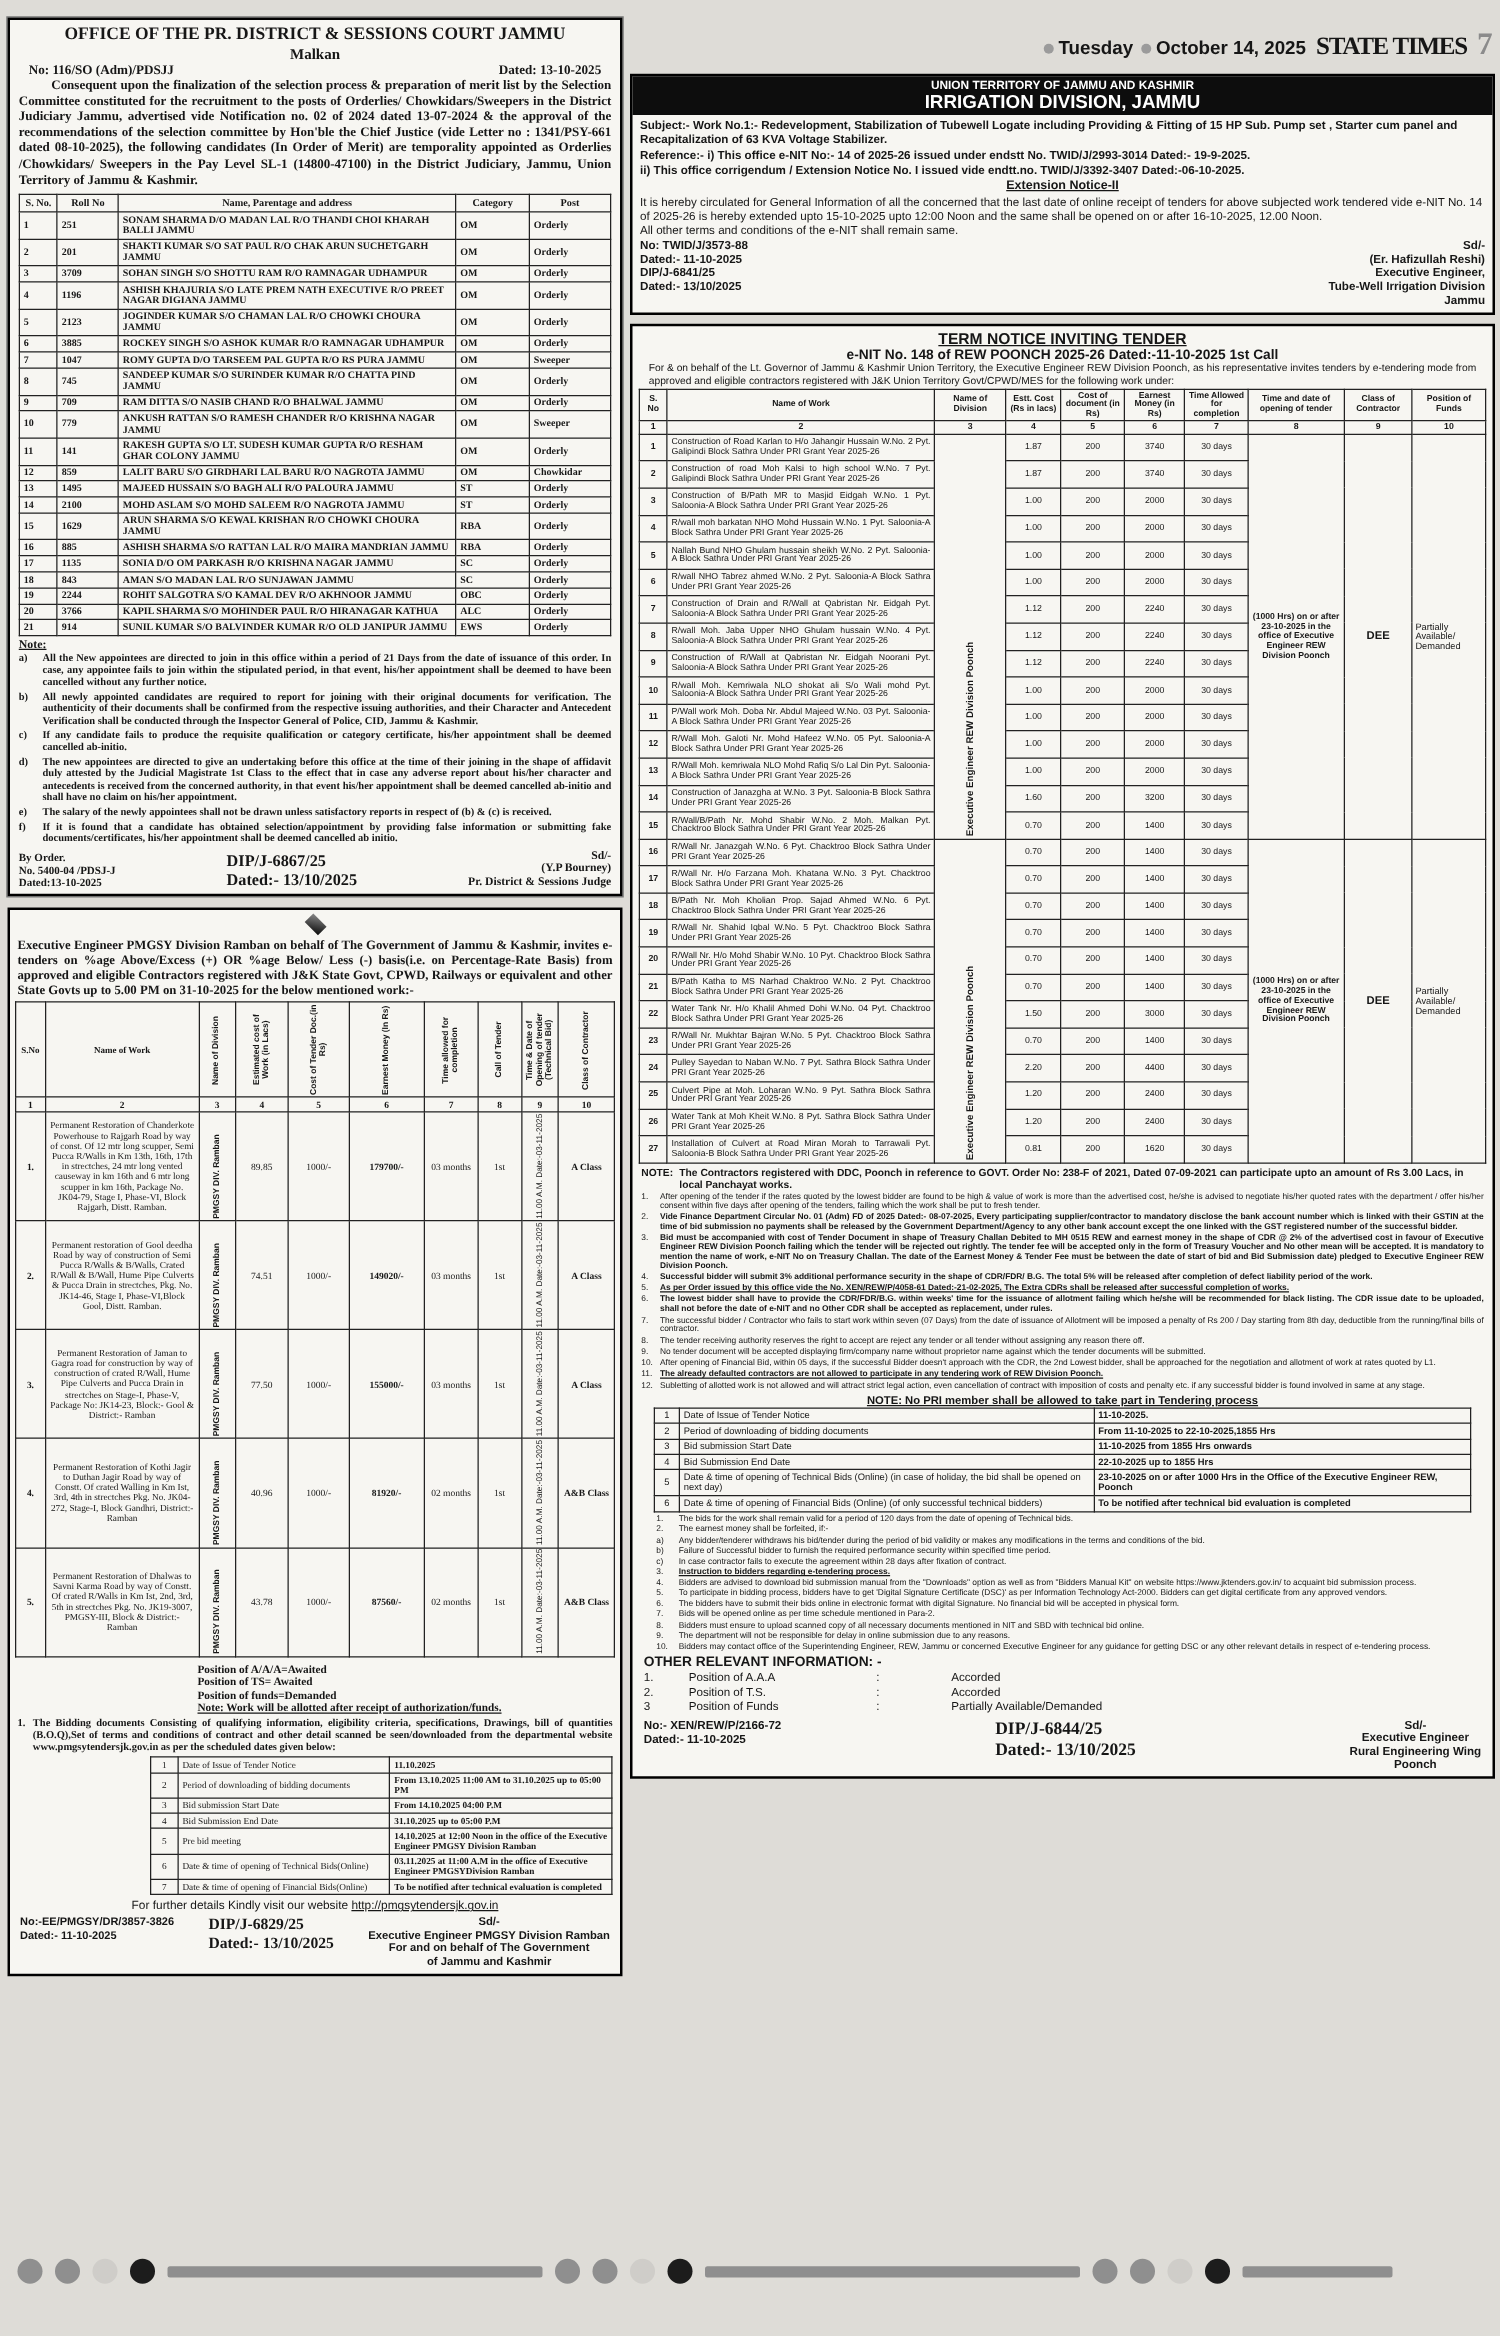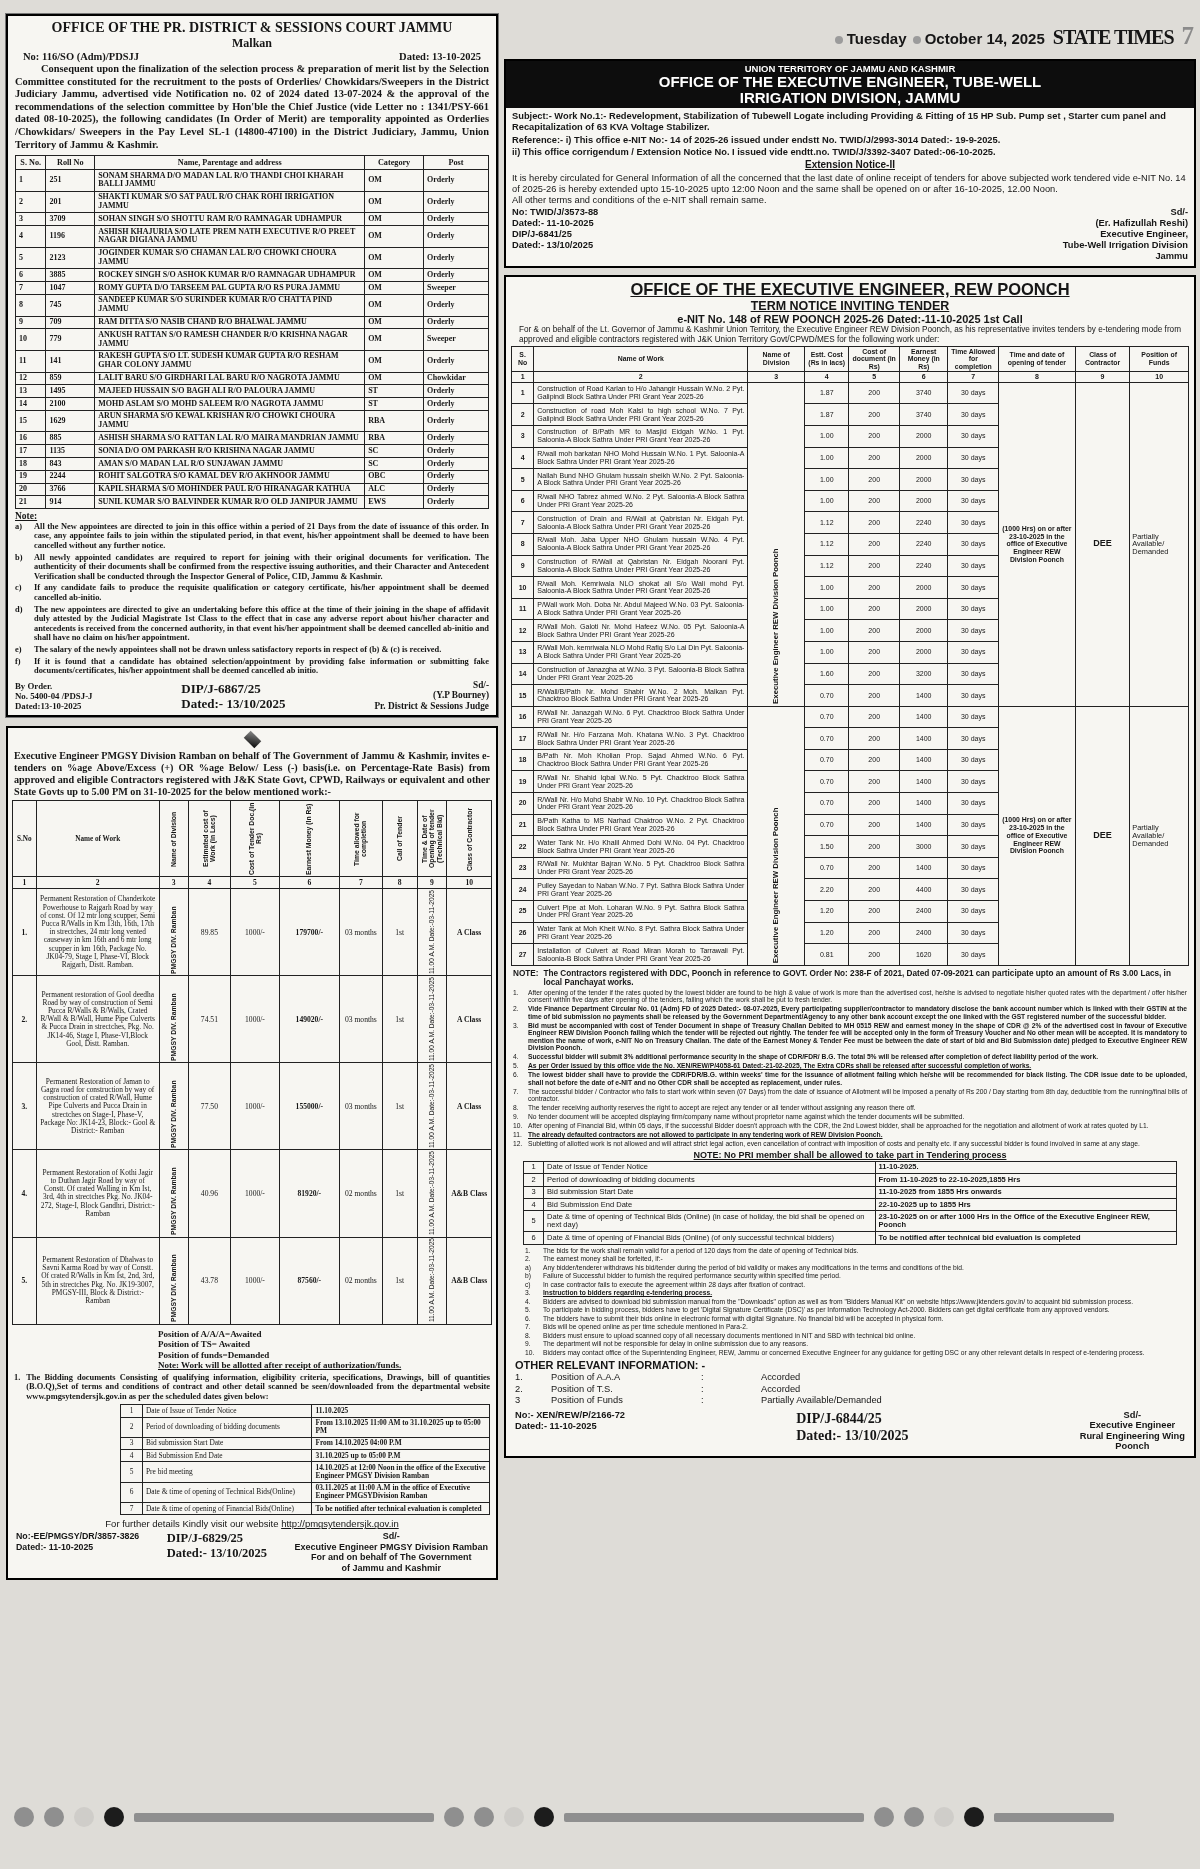--- a/index.html
+++ b/index.html
@@ -146,21 +146,21 @@
           <tr>
             <td>1</td>
             <td>251</td>
             <td>SONAM SHARMA D/O MADAN LAL R/O THANDI CHOI KHARAH BALLI JAMMU</td>
             <td>OM</td>
             <td>Orderly</td>
           </tr>
           <tr>
             <td>2</td>
             <td>201</td>
-            <td>SHAKTI KUMAR S/O SAT PAUL R/O CHAK ROHI IRRIGATION JAMMU</td>
+            <td>SHAKTI KUMAR S/O SAT PAUL R/O CHAK ARUN SUCHETGARH JAMMU</td>
             <td>OM</td>
             <td>Orderly</td>
           </tr>
           <tr>
             <td>3</td>
             <td>3709</td>
             <td>SOHAN SINGH S/O SHOTTU RAM R/O RAMNAGAR UDHAMPUR</td>
             <td>OM</td>
             <td>Orderly</td>
           </tr>
@@ -530,21 +530,20 @@
       <span class="bullet"></span><span>Tuesday</span>
       <span class="bullet"></span><span>October 14, 2025</span>
     </span>
     <span class="mh-logo">STATE TIMES</span>
     <span class="mh-page">7</span>
   </div>
 
   <div class="tube">
     <div class="tw-band">
       <div class="tw1">UNION TERRITORY OF JAMMU AND KASHMIR</div>
-      <div class="tw2">OFFICE OF THE EXECUTIVE ENGINEER, TUBE-WELL</div>
       <div class="tw3">IRRIGATION DIVISION, JAMMU</div>
     </div>
     <div class="tw-body">
       <div class="tw-sub">Subject:- Work No.1:- Redevelopment, Stabilization of Tubewell Logate including Providing &amp; Fitting of 15 HP  Sub. Pump set , Starter cum panel and Recapitalization of 63 KVA Voltage Stabilizer.</div>
       <div class="tw-ref">Reference:-  i) This office e-NIT No:- 14 of 2025-26 issued under endstt No. TWID/J/2993-3014  Dated:- 19-9-2025.</div>
       <div class="tw-ref">ii) This office corrigendum / Extension Notice No. I issued vide endtt.no.  TWID/J/3392-3407 Dated:-06-10-2025.</div>
       <div class="tw-ext">Extension Notice-II</div>
       <div>It is hereby circulated for General Information of all the concerned that  the last date of online receipt of tenders for  above subjected work tendered vide e-NIT No. 14 of 2025-26 is hereby extended upto 15-10-2025 upto 12:00 Noon  and the same shall be opened on  or after 16-10-2025, 12.00 Noon.</div>
       <div>All other terms and conditions of the e-NIT shall remain same.</div>
       <div class="tw-meta">
@@ -559,21 +558,20 @@
           <div>(Er. Hafizullah Reshi)</div>
           <div>Executive Engineer,</div>
           <div>Tube-Well Irrigation Division</div>
           <div>Jammu</div>
         </div>
       </div>
     </div>
   </div>
 
   <div class="rew">
-    <div class="rew-title">OFFICE OF THE EXECUTIVE ENGINEER, REW POONCH</div>
     <div class="rew-sub">TERM NOTICE INVITING TENDER</div>
     <div class="rew-enit">e-NIT No. 148 of REW POONCH 2025-26 Dated:-11-10-2025 1st Call</div>
     <div class="rew-intro">For &amp; on behalf of the Lt. Governor of Jammu &amp; Kashmir Union Territory, the Executive Engineer REW Division Poonch, as his representative invites tenders by e-tendering mode from approved and eligible contractors registered with J&amp;K Union Territory Govt/CPWD/MES for the following work under:</div>
     <table class="rew-table">
       <colgroup>
           <col style="width:22px">
           <col style="width:212px">
           <col style="width:56px">
           <col style="width:44px">
           <col style="width:50px">

